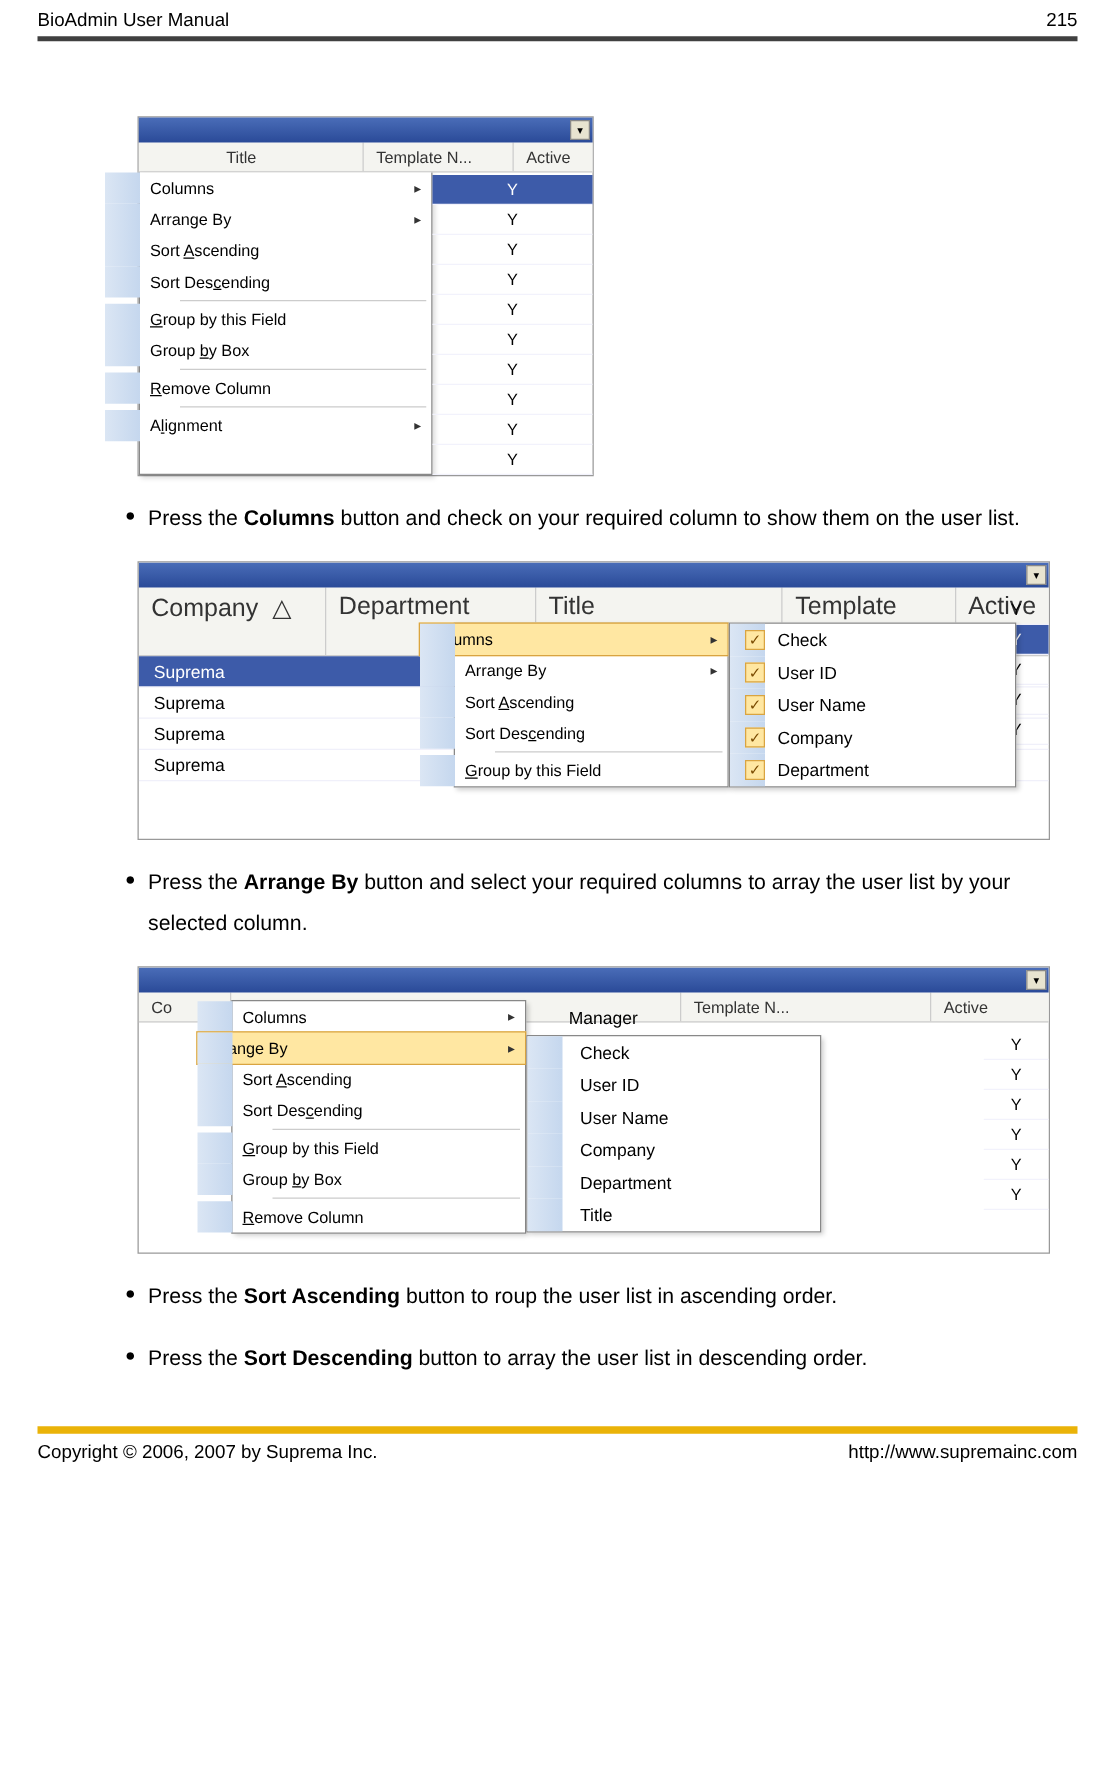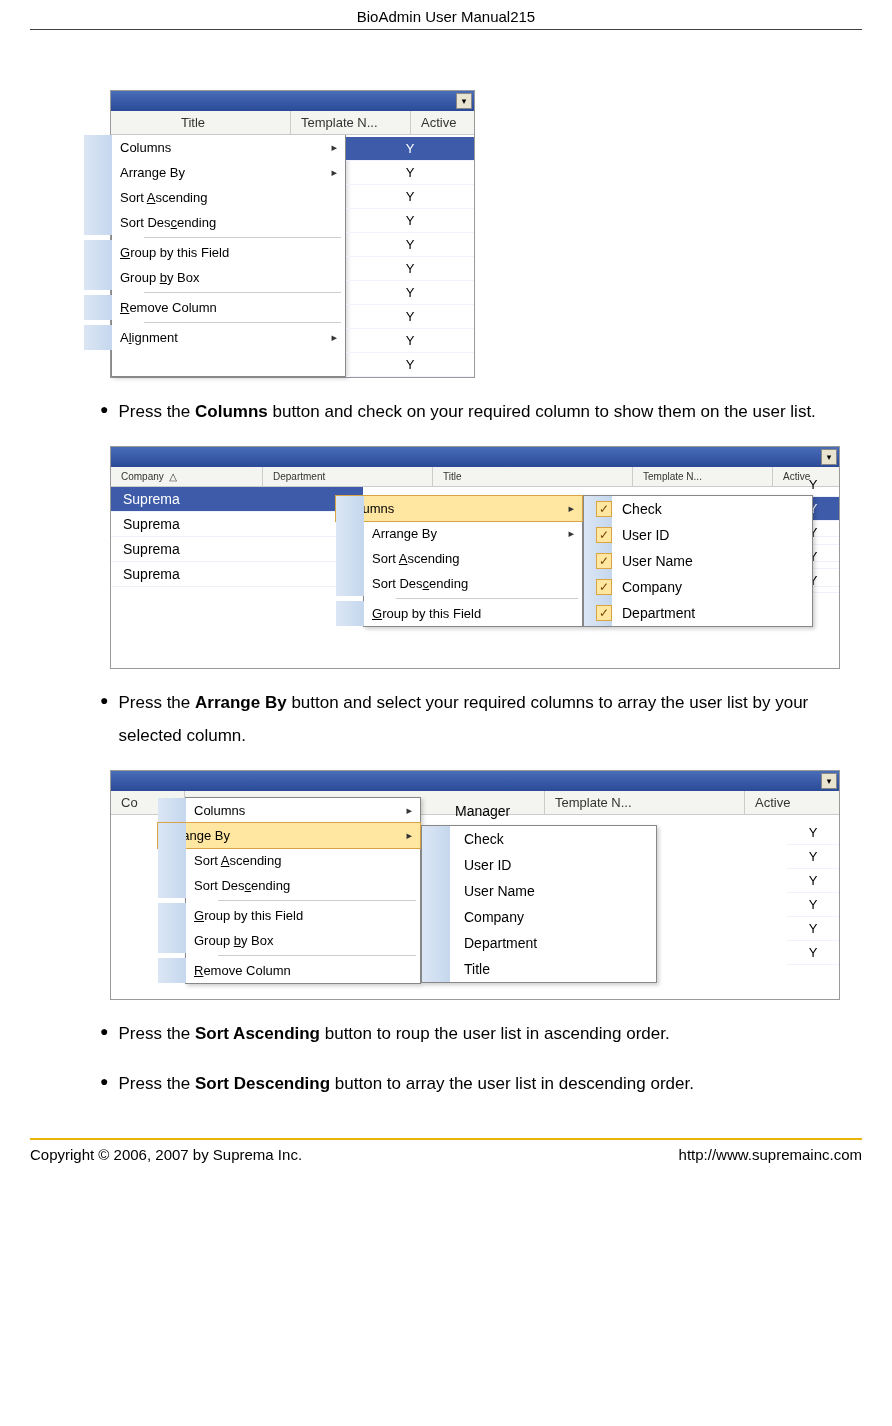--- a/index.html
+++ b/index.html
@@ -6,29 +6,29 @@
     body {
       font-family: Arial, sans-serif;
       background: #fff;
       width: 892px;
       margin: 0 auto;
       padding: 0 30px;
       color: #000;
     }
     .page-header {
       display: flex;
-      justify-content: center;
-      border-bottom: 1px solid #404040;
+      justify-content: space-between;
+      border-bottom: 4px solid #404040;
       padding: 8px 0 4px 0;
       font-size: 15px;
     }
     .page-footer {
       display: flex;
       justify-content: space-between;
-      border-top: 2px solid #eab308;
+      border-top: 6px solid #eab308;
       padding: 6px 0;
       font-size: 15px;
       margin-top: 10px;
     }
     .content { padding: 60px 0 10px 0; }
     .bullet-item {
       display: flex;
       margin: 18px 0 18px 70px;
       font-size: 17px;
       line-height: 1.9;
@@ -105,21 +105,21 @@
     .underline-letter { text-decoration: underline; }
     .data-col1 { flex: 1; padding-top: 2px; }
     .data-row {
       font-size: 13px; padding: 4px 10px; text-align: center;
       border-bottom: 1px solid #f2f2fc;
     }
     .data-row.selected { background: #3d5ba9; color: #fff; }
 
     
     .ss2 { width: 730px; border:1px solid #999; background:#fff; position: relative; }
-    .ss2 .ss-hcell { font-size: 10px; }
+    .ss2 .ss-hcell { font-size: 20px; }
     .ss2-row { display:flex; font-size:14px; border-bottom:1px solid #f0f0fa; }
     .ss2-row .c1 { width: 252px; padding: 4px 12px; }
     .ss2-row.selected .c1 { background:#3d5ba9; color:#fff; }
     .ss2-menu {
       position:absolute; top:48px; left:252px; width:220px;
       background:#fff; border:1px solid #888; box-shadow:2px 2px 4px rgba(0,0,0,0.2);
       z-index: 5;
     }
     .submenu2 {
       position:absolute; top:48px; left:472px; width:230px;

